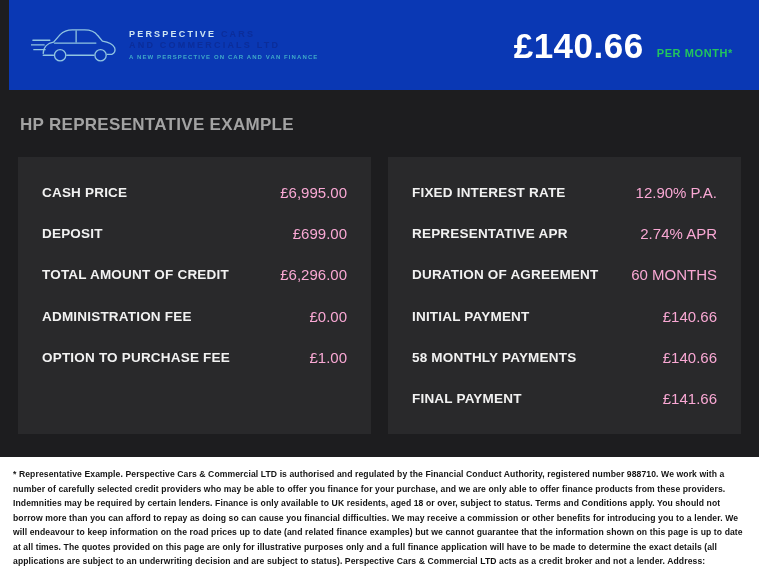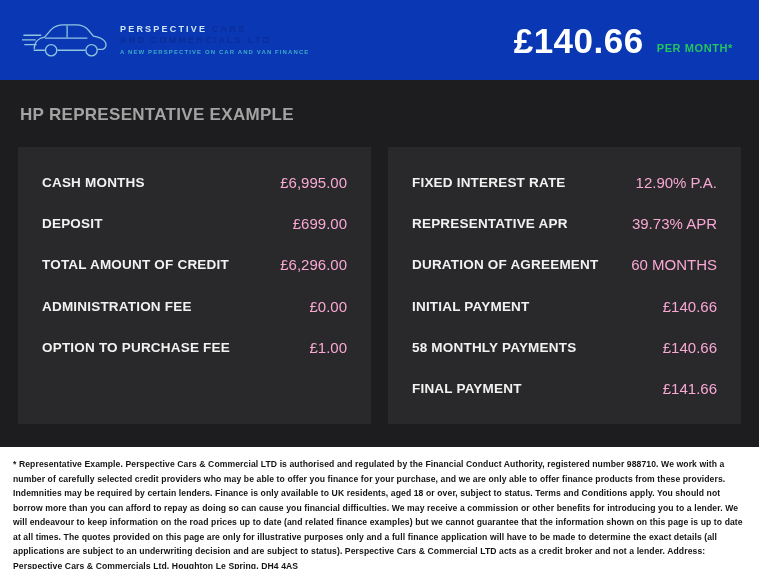--- a/index.html
+++ b/index.html
@@ -4,26 +4,27 @@
 <style>
   * { margin: 0; padding: 0; box-sizing: border-box; }
   html, body { width: 759px; height: 569px; overflow: hidden; }
   body {
     font-family: "Liberation Sans", sans-serif;
     background: #1d1d1f;
   }
 
   
   .header {
-    height: 80px;
+    height: 90px;
     background: #0a38b4;
     display: flex;
     align-items: center;
     justify-content: space-between;
     padding: 0 26px 0 22px;
+    margin-left: 9px;
   }
   .logo { display: flex; align-items: center; gap: 4px; }
   .logo-car { flex: 0 0 auto; margin-top: 2px; }
   .logo-text { display: flex; flex-direction: column; line-height: 1.25; }
   .logo-line1, .logo-line2 {
     font-size: 9px; font-weight: 700; letter-spacing: 2.2px;
   }
   .logo-primary { color: #cfe6f2; }
   .logo-secondary, .logo-line2 { color: #0b2d9a; }
   .logo-tagline {
@@ -125,21 +126,21 @@
     <span class="price-main">£140.66</span>
     <span class="price-suffix">PER MONTH*</span>
   </div>
 </div>
 
 <div class="page-title">HP REPRESENTATIVE EXAMPLE</div>
 
 <div class="panels">
   <div class="panel">
       <div class="frow">
-        <span class="flabel">CASH MONTHS</span>
+        <span class="flabel">CASH PRICE</span>
         <span class="fvalue">£6,995.00</span>
       </div>
       <div class="frow">
         <span class="flabel">DEPOSIT</span>
         <span class="fvalue">£699.00</span>
       </div>
       <div class="frow">
         <span class="flabel">TOTAL AMOUNT OF CREDIT</span>
         <span class="fvalue">£6,296.00</span>
       </div>
@@ -152,21 +153,21 @@
         <span class="fvalue">£1.00</span>
       </div>
     </div>
   <div class="panel">
       <div class="frow">
         <span class="flabel">FIXED INTEREST RATE</span>
         <span class="fvalue">12.90% P.A.</span>
       </div>
       <div class="frow">
         <span class="flabel">REPRESENTATIVE APR</span>
-        <span class="fvalue">39.73% APR</span>
+        <span class="fvalue">2.74% APR</span>
       </div>
       <div class="frow">
         <span class="flabel">DURATION OF AGREEMENT</span>
         <span class="fvalue">60 MONTHS</span>
       </div>
       <div class="frow">
         <span class="flabel">INITIAL PAYMENT</span>
         <span class="fvalue">£140.66</span>
       </div>
       <div class="frow">

